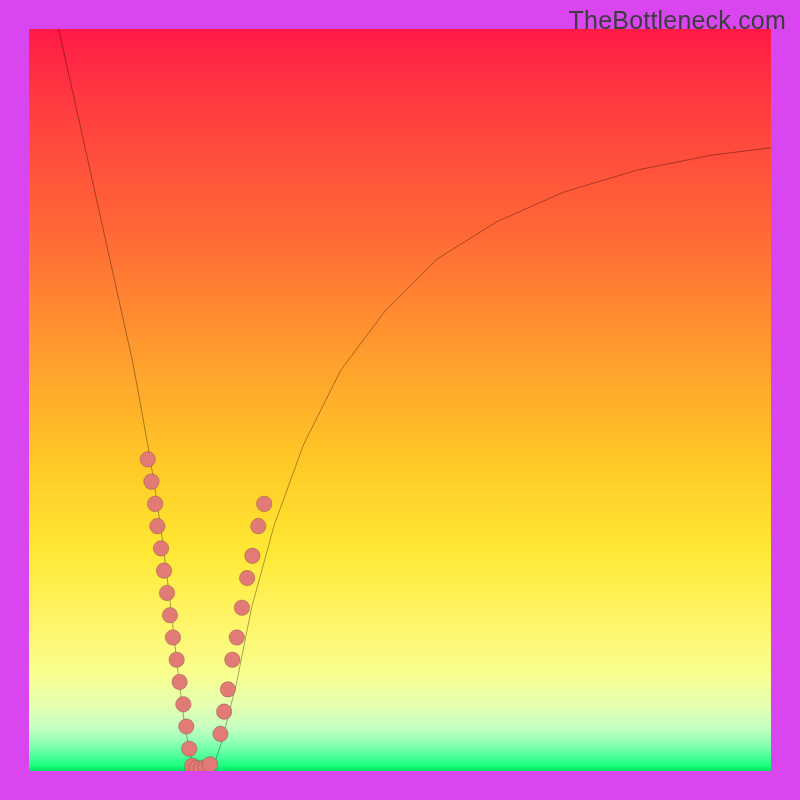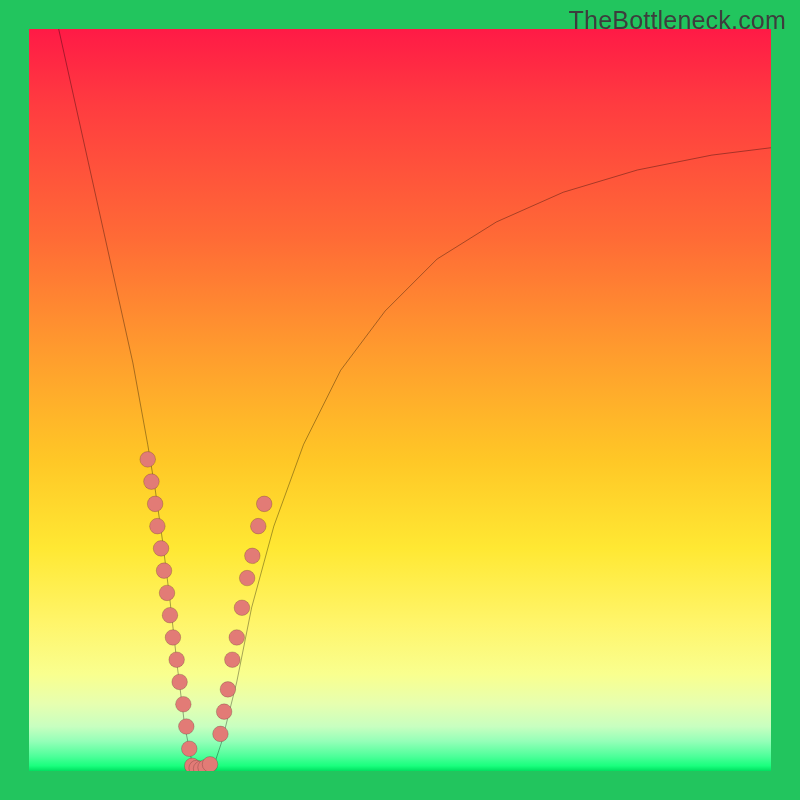--- a/index.html
+++ b/index.html
@@ -10,21 +10,21 @@
     overflow: hidden;
     background: #000;
     font-family: Arial, Helvetica, sans-serif;
   }
   .frame {
     position: absolute;
     left: 0;
     top: 0;
     width: 800px;
     height: 800px;
-    background: #22c55e;
+    background: #d946ef;
   }
   .plot-area {
     position: absolute;
     left: 29px;
     top: 29px;
     width: 742px;
     height: 742px;
     
     background: linear-gradient(
       to bottom,

